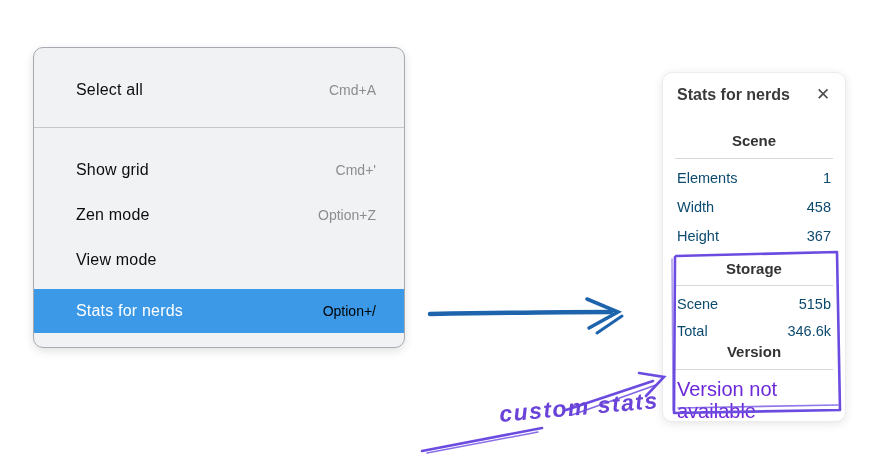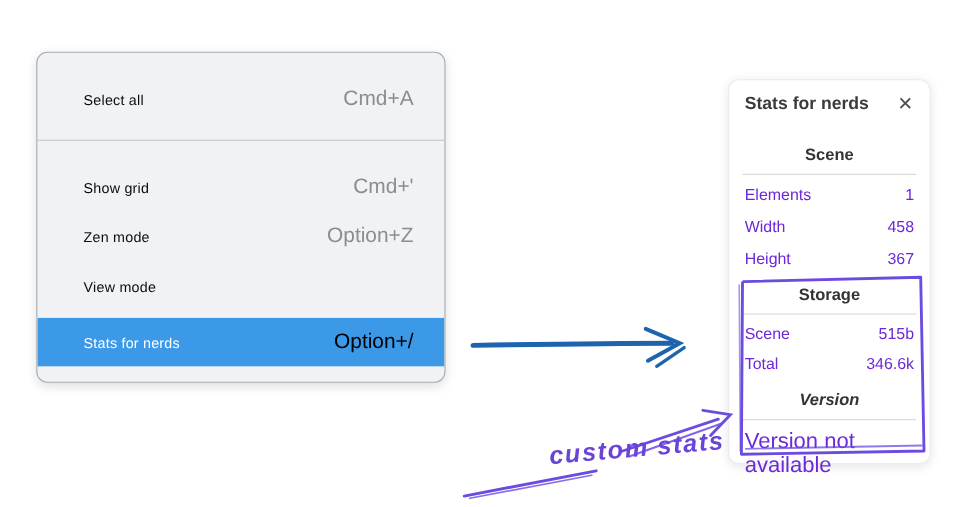--- a/index.html
+++ b/index.html
@@ -27,26 +27,26 @@
   .menu-row {
     display: flex;
     justify-content: space-between;
     align-items: center;
     height: 44px;
     flex: 0 0 44px;
     padding: 0 28px 0 42px;
     cursor: default;
   }
   .menu-row .menu-label {
-    font-size: 13px;
+    font-size: 16px;
     color: #0d0d0d;
     letter-spacing: 0.2px;
   }
   .menu-row .menu-shortcut {
-    font-size: 19px;
+    font-size: 14px;
     color: #8d8d8d;
     text-align: right;
   }
   .menu-row.first { margin-top: 20px; }
   .menu-separator {
     height: 1px;
     background: #c3c8cd;
     margin-top: 15px;
     margin-bottom: 20px;
     flex: 0 0 1px;
@@ -103,38 +103,38 @@
     height: 1px;
     background: #d4d8dd;
     margin: 0 12px;
   }
   .stats-row {
     display: flex;
     justify-content: space-between;
     padding: 0 14px;
     font-size: 14.5px;
     line-height: 22px;
-    color: #6d28d9;
+    color: #0c4a6e;
   }
   .stats-note {
     padding: 0 14px;
     font-size: 20px;
     line-height: 22px;
     color: #6d28d9;
   }
   .h-scene   { margin-top: 26px; }
   .d-scene   { margin-top: 7px; }
   .r-elements{ margin-top: 8px; }
   .r-width   { margin-top: 7px; }
   .r-height  { margin-top: 7px; }
   .h-storage { margin-top: 12px; }
   .d-storage { margin-top: 6px; }
   .r-scene   { margin-top: 7px; }
   .r-total   { margin-top: 5px; }
-  .h-version { margin-top: 12px; font-style: italic; }
+  .h-version { margin-top: 0; }
   .d-version { margin-top: 7px; }
   .r-note    { margin-top: 8px; }
 
   
   .overlay {
     position: absolute;
     left: 0; top: 0;
     width: 873px; height: 461px;
     pointer-events: none;
   }

